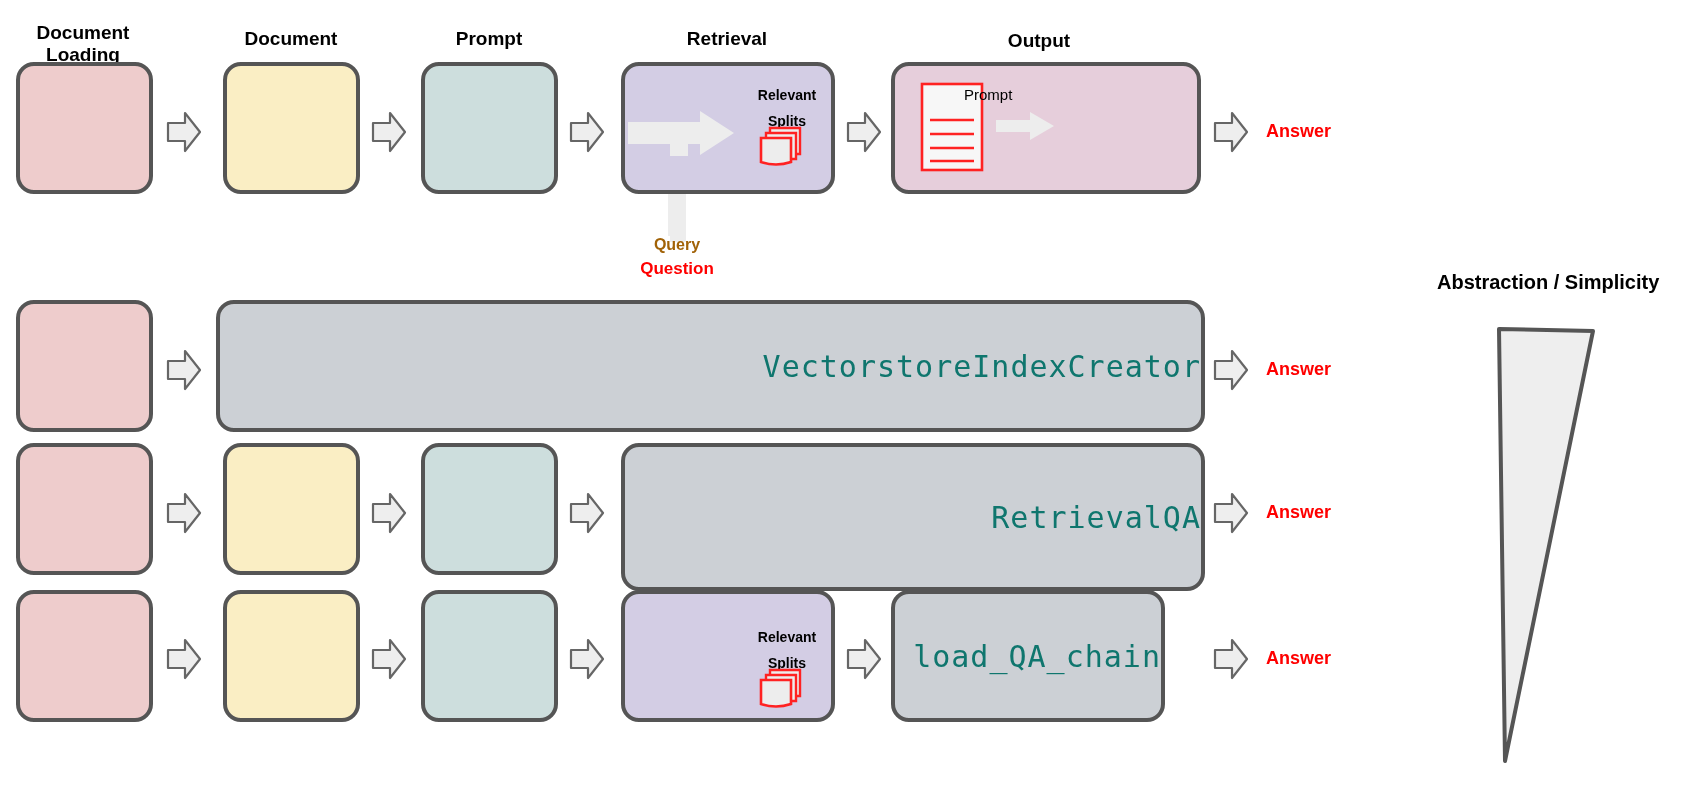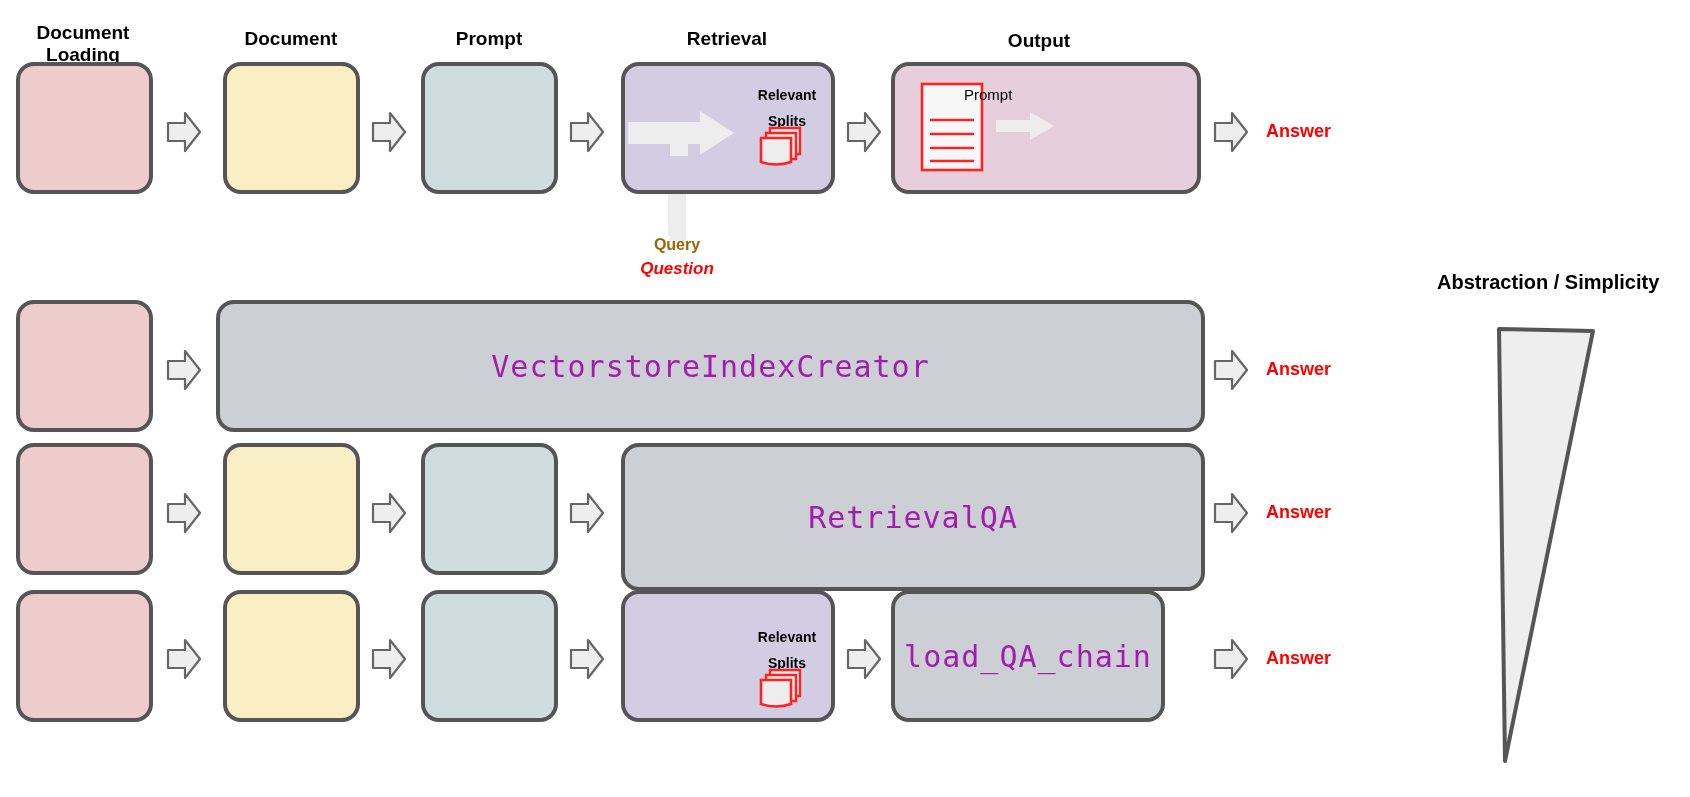--- a/index.html
+++ b/index.html
@@ -52,23 +52,23 @@
     font-weight: bold;
     font-size: 18px;
     color: #ff0000;
     white-space: nowrap;
   }
 
   
   .codetext {
     font-family: "DejaVu Sans Mono", monospace;
     font-size: 30px;
-    color: #a21caf;
+    color: #0f766e;
     letter-spacing: 1px;
-    text-align: center;
+    text-align: right;
     width: 100%;
     white-space: nowrap;
   }
 
   
   .rs-label {
     font-family: "Liberation Sans", sans-serif;
     font-weight: bold;
     font-size: 14px;
     line-height: 26px;
@@ -185,21 +185,21 @@
         <path d="M14,4 h30 v26 h-30 z" fill="#ededed" stroke="#ff2222" stroke-width="2.4"></path>
         <path d="M10,9 h30 v26 h-30 z" fill="#ededed" stroke="#ff2222" stroke-width="2.4"></path>
         <path d="M5,14 h30 v24 q-15,5 -30,0 z" fill="#ededed" stroke="#ff2222" stroke-width="2.6"></path>
       </svg>
     </div>
   </div>
 
   <div class="abs" style="left:668px; top:194px; width:18px; height:42px; background:#ededed;"></div>
 
   <div class="abs query-label" style="left:617px; top:236px; width:120px;">Query</div>
-  <div class="abs query-label red" style="left:617px; top:259px; width:120px;font-style:italic;">Question</div>
+  <div class="abs query-label red" style="left:617px; top:259px; width:120px;">Question</div>
 
   <div class="abs arrow" style="left:846px; top:110px;">
     <svg viewBox="0 0 36 44" preserveAspectRatio="none">
       <polygon points="2,13 19,13 19,3 34,22 19,41 19,31 2,31" fill="#eeeeee" stroke="#666666" stroke-width="2.2" stroke-linejoin="round"></polygon>
     </svg>
   </div>
 
   <div class="abs pbox c-out" style="left:891px; top:62px; width:310px; height:132px;">
 
     <div style="position:absolute; left:25px; top:16px;" class="promptcard">

